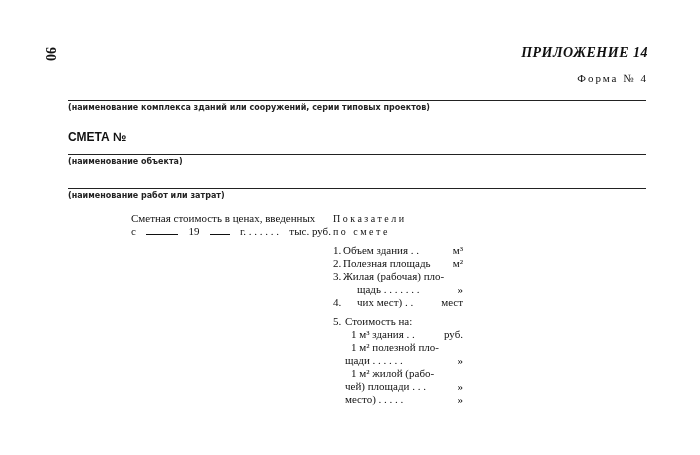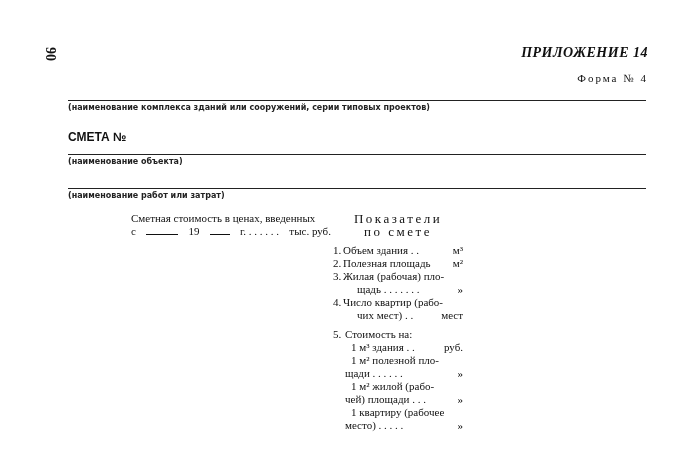--- a/index.html
+++ b/index.html
@@ -30,21 +30,21 @@
       font-family: "Liberation Sans", sans-serif; top: 130px;
     }
     .cost-block {
       left: 131px; top: 212px; font-size: 11px; line-height: 13px; width: 200px;
       text-align: justify;
     }
     .blank { display: inline-block; border-bottom: 1px solid #111; height: 9px; vertical-align: baseline; }
     .indicators {
       left: 333px; top: 212px; width: 130px; font-size: 11px; line-height: 13px;
     }
-    .ind-head { text-align: center; letter-spacing: 2.5px; font-size: 13px; }
+    .ind-head { text-align: left; letter-spacing: 2.5px; font-size: 10px; }
     .ind-item { display: flex; }
     .ind-num { width: 10px; flex: none; }
     .ind-body { flex: 1; text-align: justify; }
     .row { display: flex; justify-content: space-between; }
     .sub { padding-left: 18px; text-align: justify; }
     .sub-cont { padding-left: 14px; }
     .gap { height: 6px; }
   </style>
 </head>
 <body>
@@ -101,21 +101,20 @@
       <div>Жилая (рабочая) пло-</div>
       <div class="row sub-cont">
         <span>щадь . . . . . . .</span>
         <span>»</span>
       </div>
     </div>
   </div>
   <div class="ind-item">
     <span class="ind-num">4.</span>
     <div class="ind-body">
-      <div>Число квартир (рабо-</div>
       <div class="row sub-cont">
         <span>чих мест) . .</span>
         <span>мест</span>
       </div>
     </div>
   </div>
 
   <div class="gap"></div>
   <div class="ind-item">
     <span class="ind-num">5.</span>
@@ -134,19 +133,18 @@
     </div>
   </div>
   <div class="sub">
     <div>1 м² жилой (рабо-</div>
     <div class="row" style="margin-left:-6px;gap:23px;">
       <span>чей) площади . . .</span>
       <span>»</span>
     </div>
   </div>
   <div class="sub">
-    <div>1 квартиру (рабочее</div>
     <div class="row" style="margin-left:-6px;">
       <span>место) . . . . .</span>
       <span>»</span>
     </div>
   </div>
 </div>
 
 </body></html>

